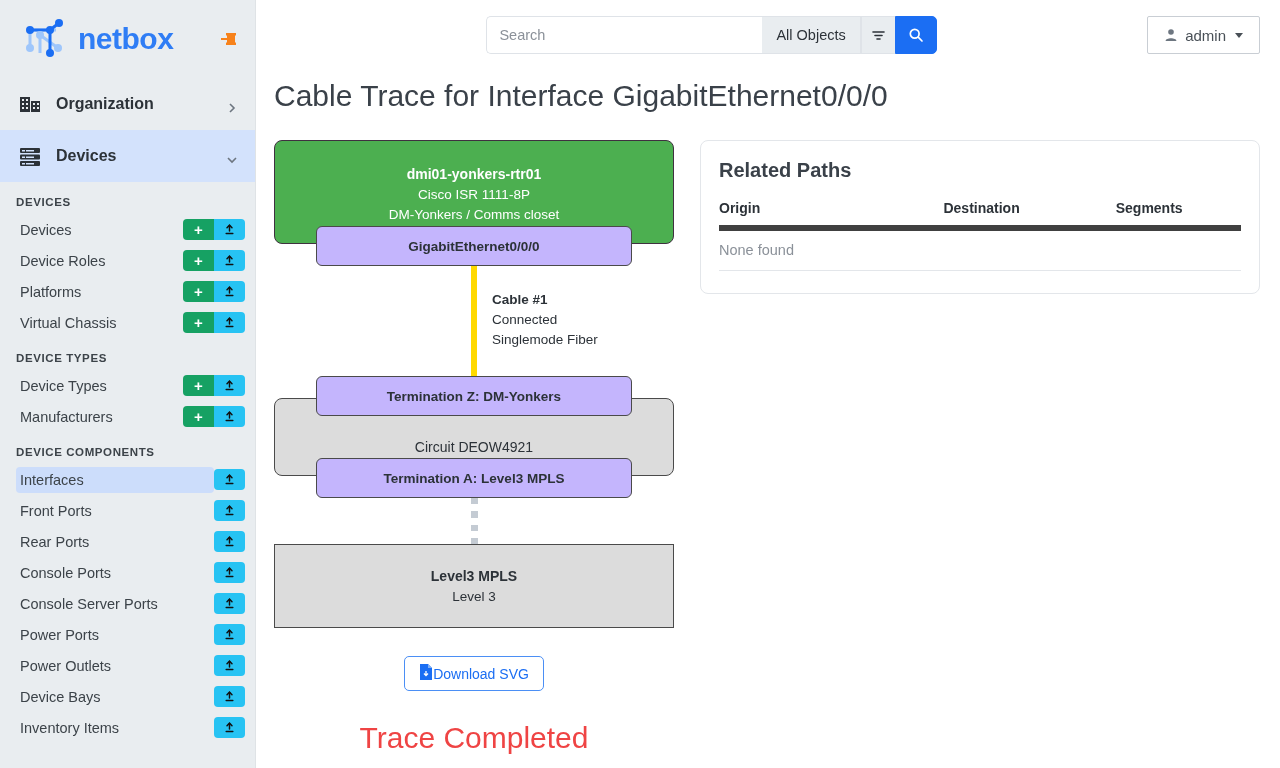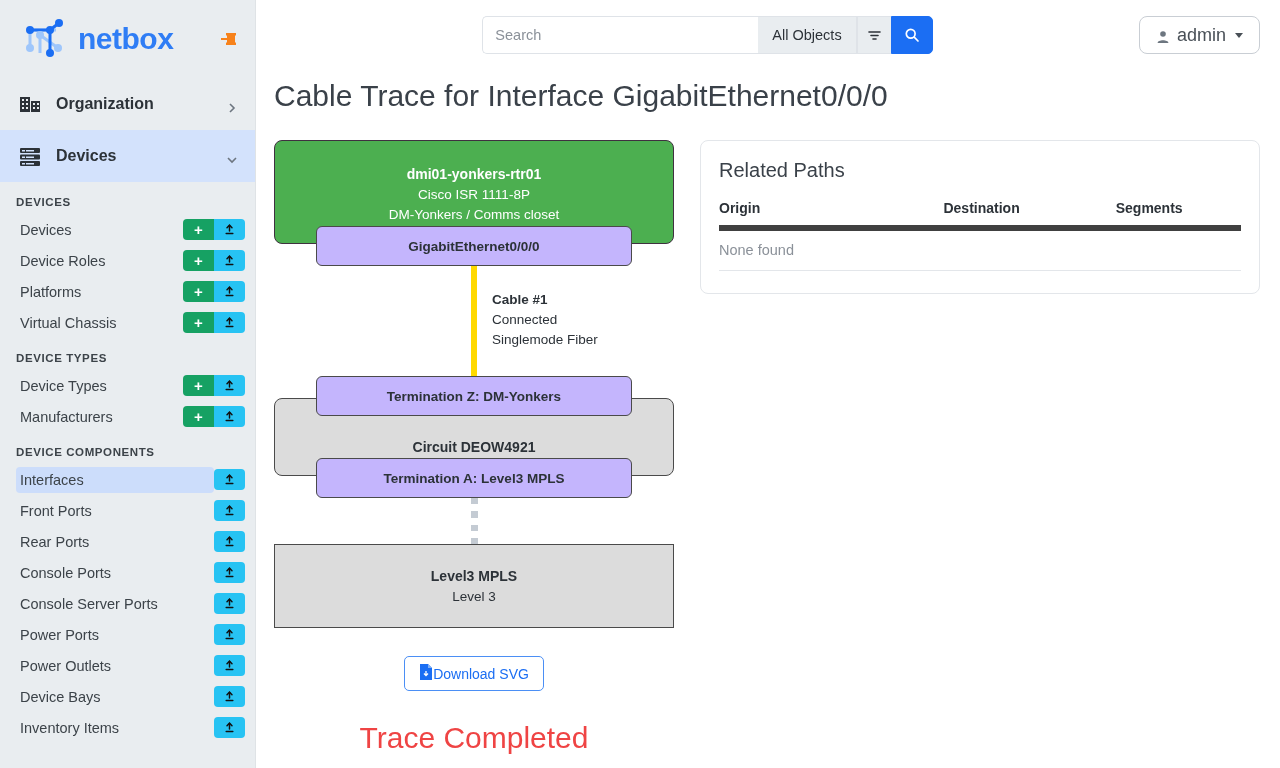--- a/index.html
+++ b/index.html
@@ -98,22 +98,22 @@
   .search-go {
     display: flex; align-items: center; justify-content: center;
     width: 42px; background: #1b6ef3; border: 1px solid #1b6ef3;
     border-radius: 0 5px 5px 0; cursor: pointer;
   }
   .search-go svg { width: 16px; height: 16px; }
 
   .user-btn {
     display: flex; align-items: center; gap: 7px;
     height: 38px; padding: 0 16px;
-    border: 1px solid #c9ced4; border-radius: 8px;
-    font-size: 18px; color: #495057; background: #fff; cursor: pointer;
+    border: 1px solid #c9ced4; border-radius: 2px;
+    font-size: 15px; color: #495057; background: #fff; cursor: pointer;
   }
   .user-btn .caret { width: 0; height: 0; border-left: 4px solid transparent;
     border-right: 4px solid transparent; border-top: 5px solid #495057; margin-left: 2px; }
   .user-icon { width: 14px; height: 14px; }
 
   .page-title {
     font-size: 30px; color: #3a4149; font-weight: 400;
     padding: 8px 0 0 18px; line-height: 1.2;
   }
 
@@ -151,21 +151,21 @@
   }
   .cable-label .ctitle { font-weight: 700; }
 
   .circuit-wrap { position: relative; }
   .circuit-box {
     background: #dcdcdc; border: 1px solid #4a4a4a; border-radius: 8px;
     height: 78px; text-align: center; color: #2c3238;
     display: flex; flex-direction: column; justify-content: center;
     position: relative; z-index: 1;
   }
-  .circuit-box .cbt { font-size: 14px; font-weight: 700; line-height: 21px; margin-top: 40px; }
+  .circuit-box .cbt { font-size: 14px; font-weight: 400; line-height: 21px; margin-top: 40px; }
   .circuit-box .cbs { font-size: 13.5px; line-height: 20px; }
   .term-overlap-over { margin-bottom: -18px; }
   .term-overlap-under { margin-top: -18px; }
 
   .dots { height: 46px; display: flex; flex-direction: column;
           align-items: center; justify-content: center; gap: 7px; }
   .dots i { display: block; width: 7px; height: 7px; background: #c4cbd3; }
 
   .node-pn {
     background: #dcdcdc; border: 1px solid #4a4a4a; border-radius: 0;
@@ -186,21 +186,21 @@
   .trace-done {
     text-align: center; color: #ef4444;
     font-size: 30px; font-weight: 400; margin-top: 30px;
   }
 
   
   .card {
     border: 1px solid #e3e6ea; border-radius: 8px;
     padding: 18px 18px 22px 18px; background: #fff;
   }
-  .card-title { font-size: 20px; color: #3a4149; font-weight: 400; margin-bottom: 18px; }
+  .card-title { font-size: 20px; color: #3a4149; font-weight: 700; margin-bottom: 18px; }
   table.paths { width: 100%; border-collapse: collapse; }
   table.paths th {
     text-align: left; font-size: 14px; font-weight: 700; color: #2c3238;
     padding: 0 0 9px 0; border-bottom: 6px solid #404040;
   }
   table.paths th.c1 { width: 43%; }
   table.paths th.c2 { width: 33%; }
   table.paths td {
     font-size: 14.5px; color: #8b9199; padding: 11px 0 12px 0;
     border-bottom: 1px solid #e3e6ea;

